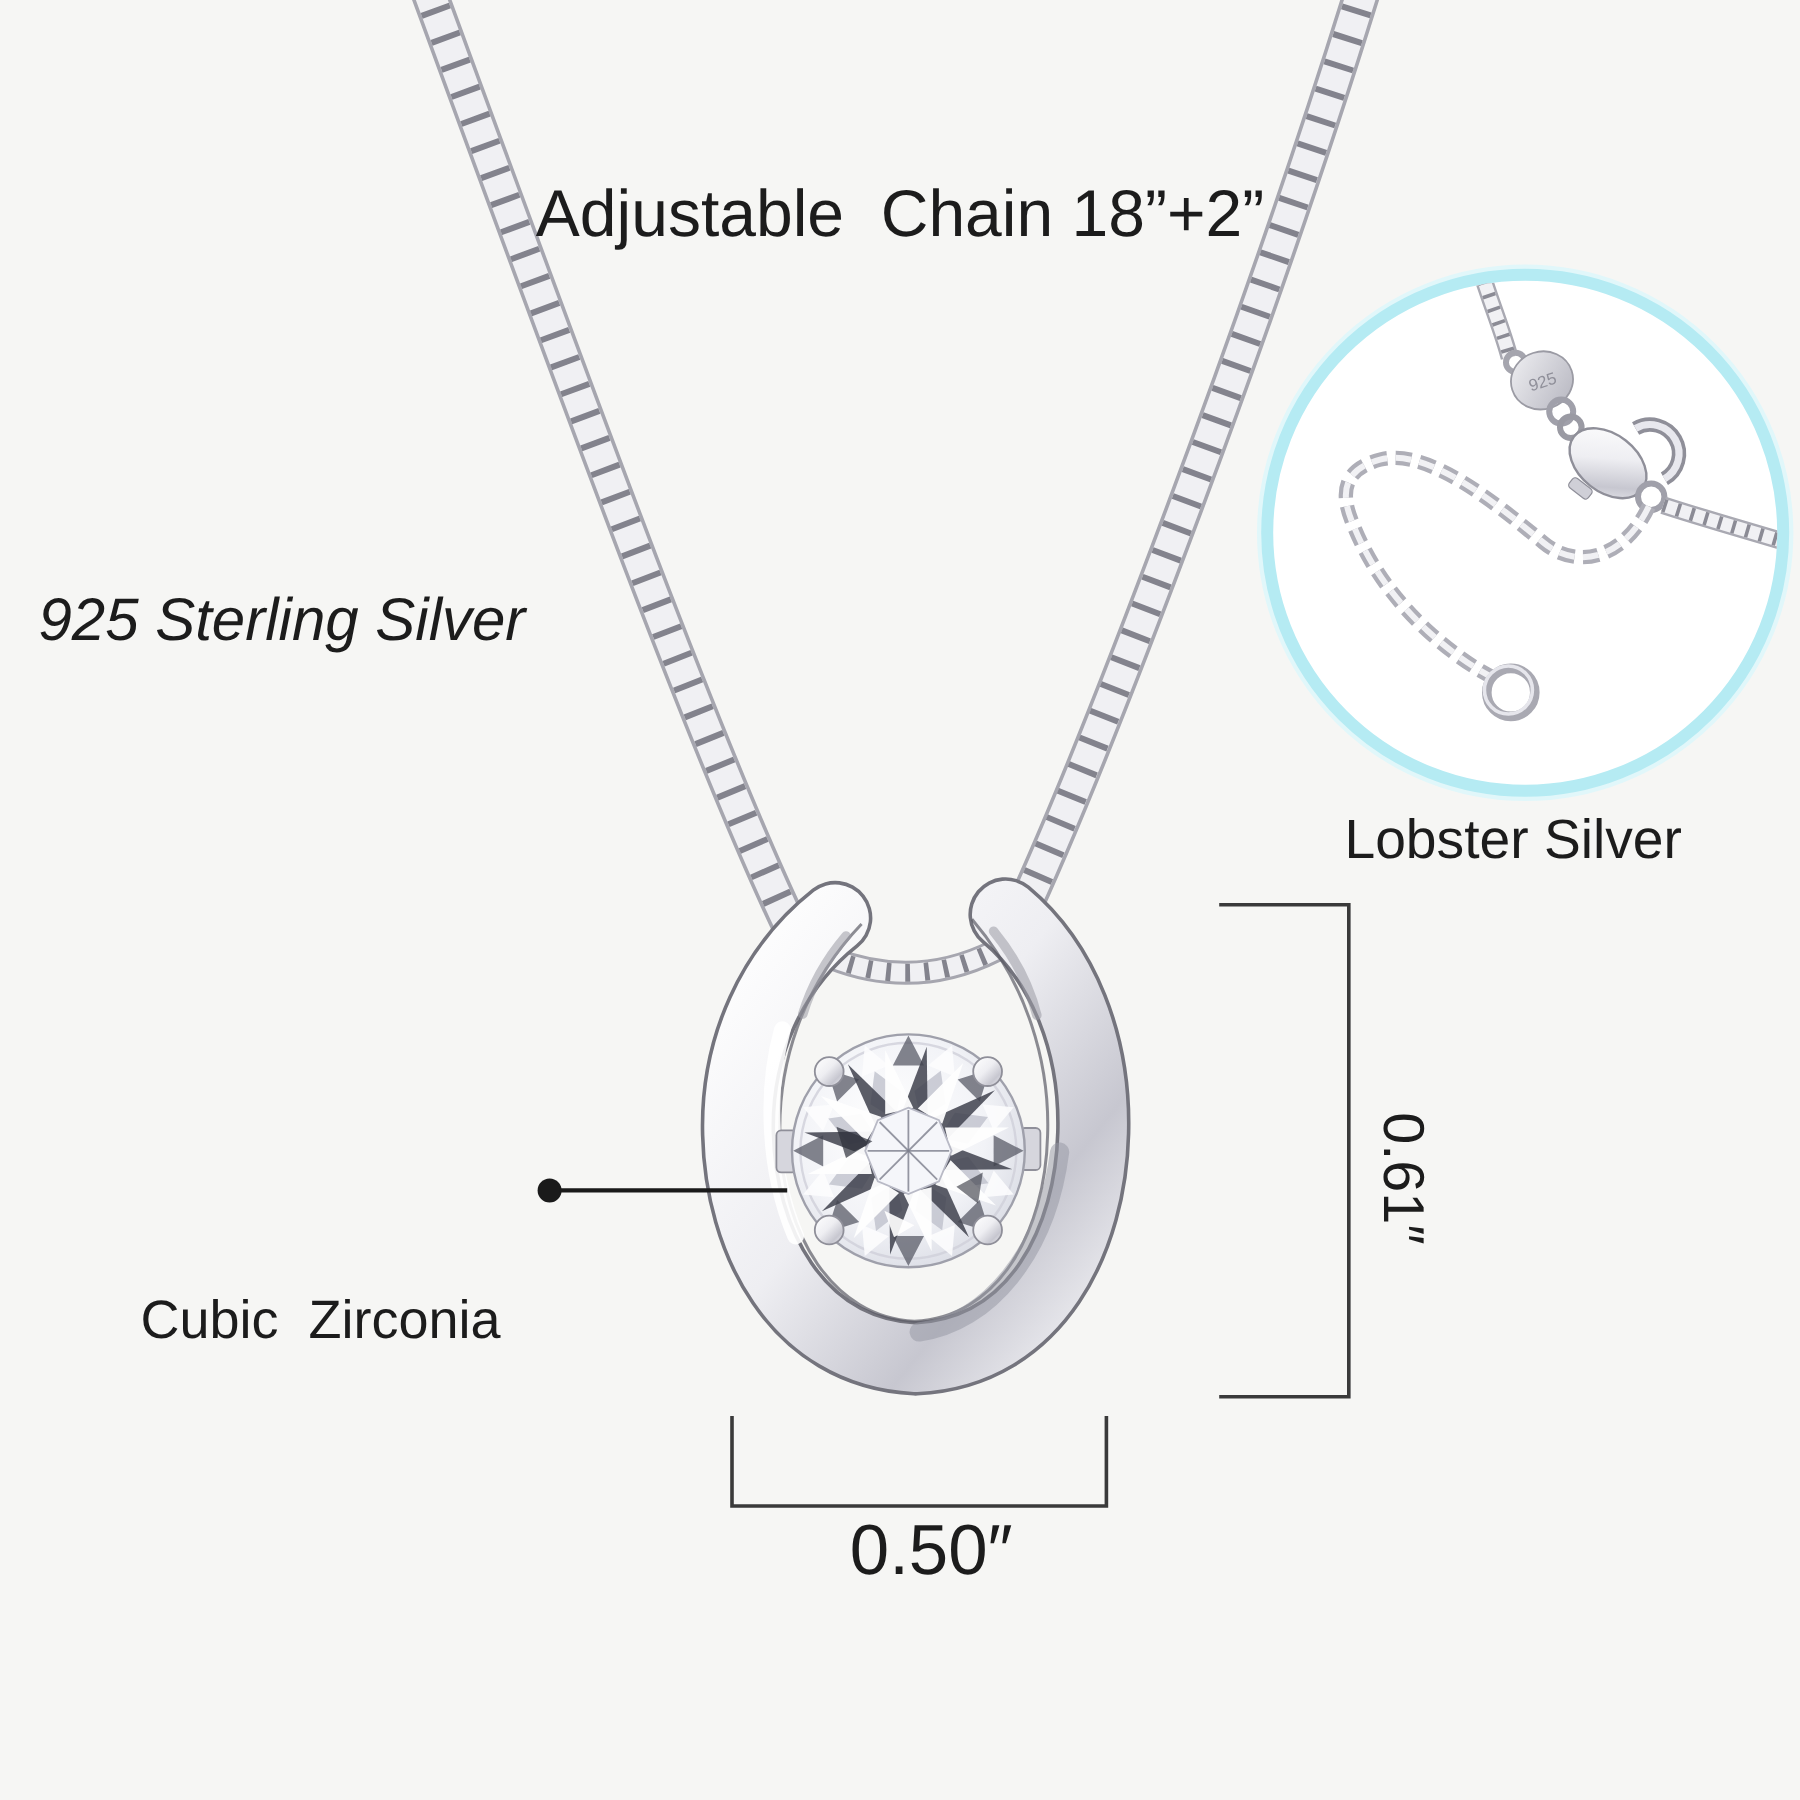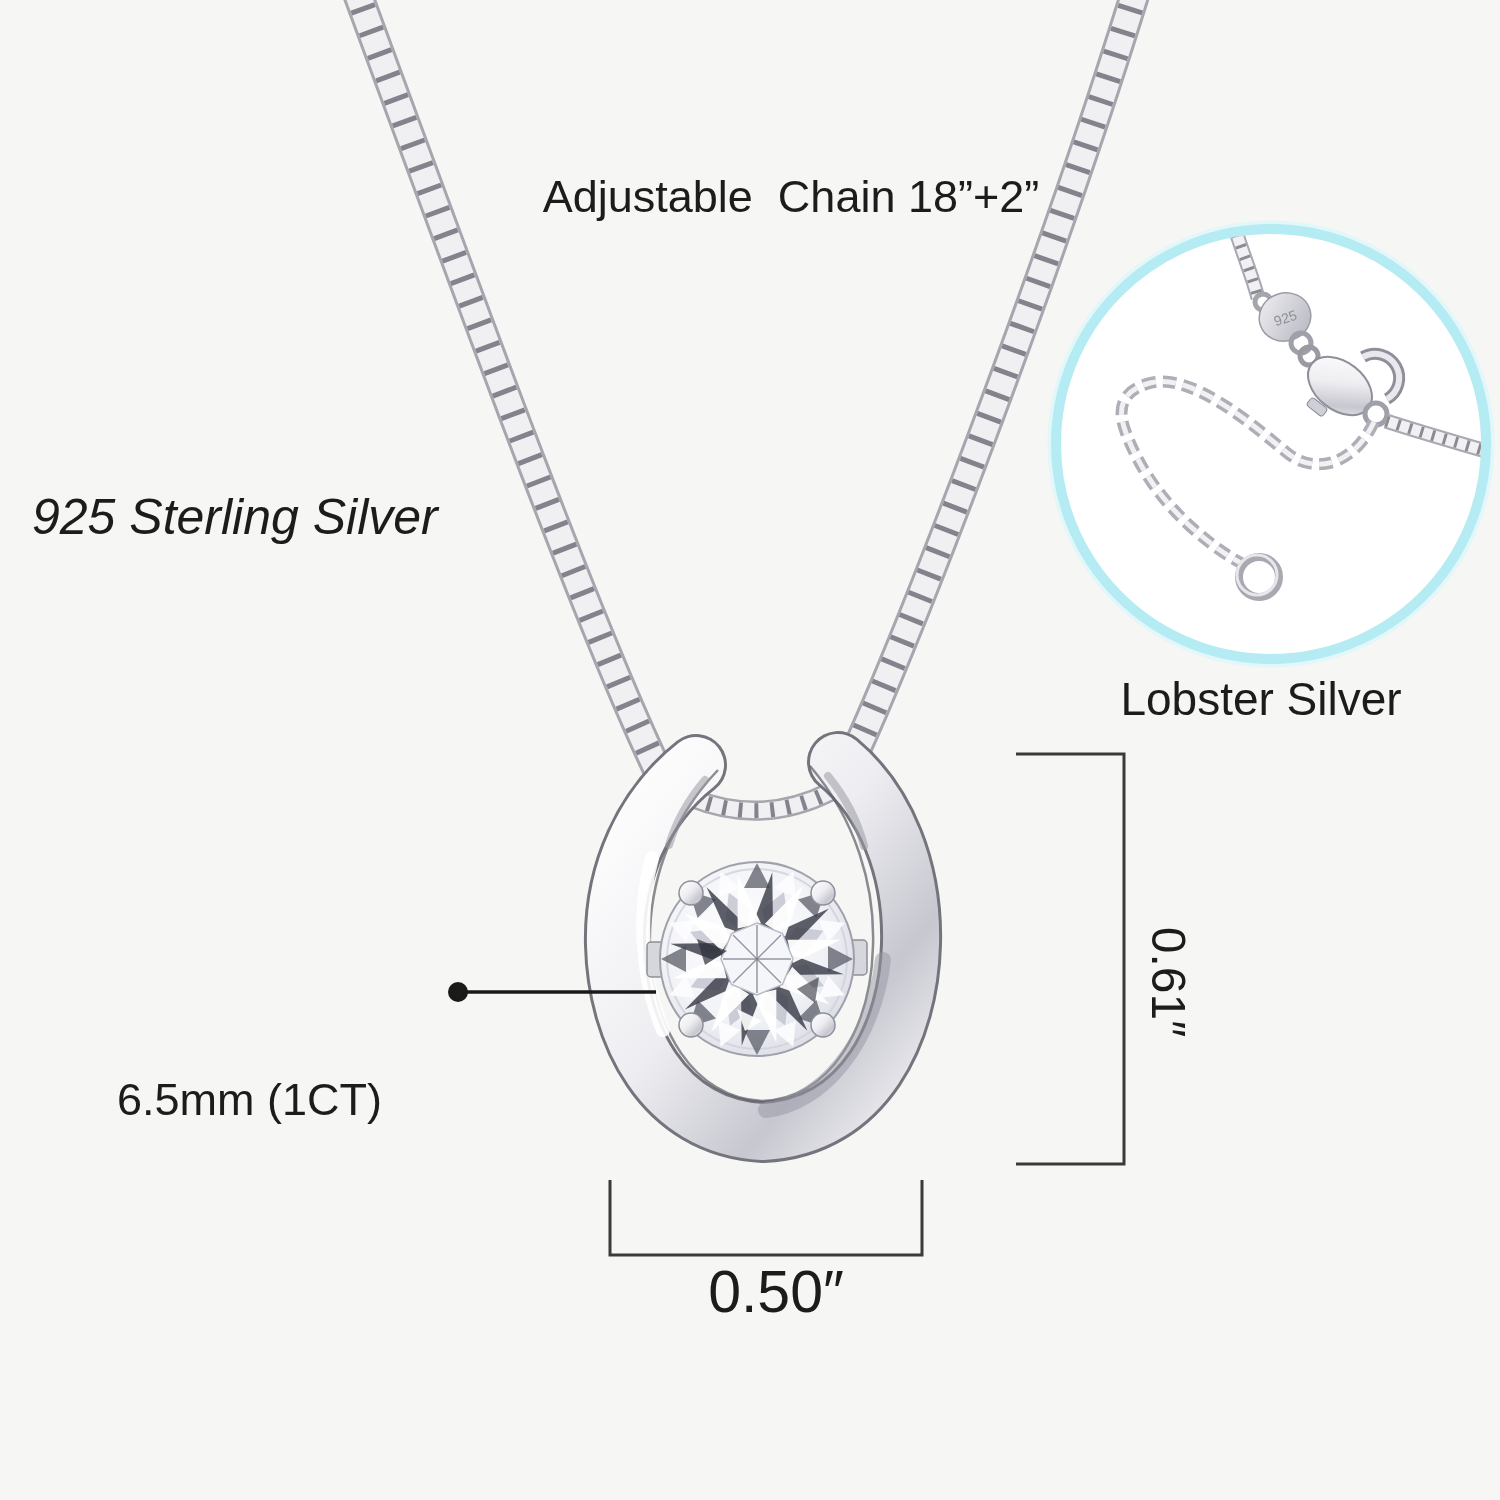--- a/index.html
+++ b/index.html
@@ -12,21 +12,21 @@
   }
   #scene{position:absolute;left:0;top:0;width:1500px;height:1500px;}
   .label{
     position:absolute;
     color:#1c1c1c;
     white-space:pre;
     line-height:1.1;
   }
   .center-xy{transform:translate(-50%,-50%);}
   .center-y{transform:translateY(-50%);}
-  #chain-label{left:750px;top:197px;font-size:45px;margin-left:41px;}
+  #chain-label{left:750px;top:178px;font-size:55px;}
   #material-label{left:32px;top:517px;font-size:50px;font-style:italic;}
   #clasp-label{left:1261px;top:699px;font-size:46px;}
   #stone-label{left:117px;top:970px;font-size:45px;line-height:52px;}
   #height-label{left:1168px;top:982px;font-size:48px;transform:translate(-50%,-50%) rotate(90deg);}
   #width-label{left:776px;top:1292px;font-size:59px;}
 
   
   .cb{fill:none;stroke:#a6a6af;stroke-width:31px;}
   .cm{fill:none;stroke:#f0f0f3;stroke-width:25px;}
   .cs{fill:none;stroke:#83838d;stroke-width:25px;stroke-dasharray:5 19;}
@@ -209,16 +209,16 @@
     <line x1="466" y1="992" x2="656" y2="992" stroke="#1a1a1a" stroke-width="3.5"></line>
   </g>
   <polyline class="measure" points="1016,754 1124,754 1124,1164 1016,1164"></polyline>
   <polyline class="measure" points="610,1180 610,1255 922,1255 922,1180"></polyline>
 </svg>
 
 <div id="chain-label" class="label center-xy">Adjustable  Chain 18”+2”</div>
 <div id="material-label" class="label center-y">925 Sterling Silver</div>
 <div id="clasp-label" class="label center-xy">Lobster Silver</div>
 <div id="stone-label" class="label">
-  <div>6.5mm (1CT)</div>
+  <div>Cubic  Zirconia</div>
 </div>
 <div id="height-label" class="label">0.61″</div>
 <div id="width-label" class="label center-xy">0.50″</div>
 
 </body></html>

